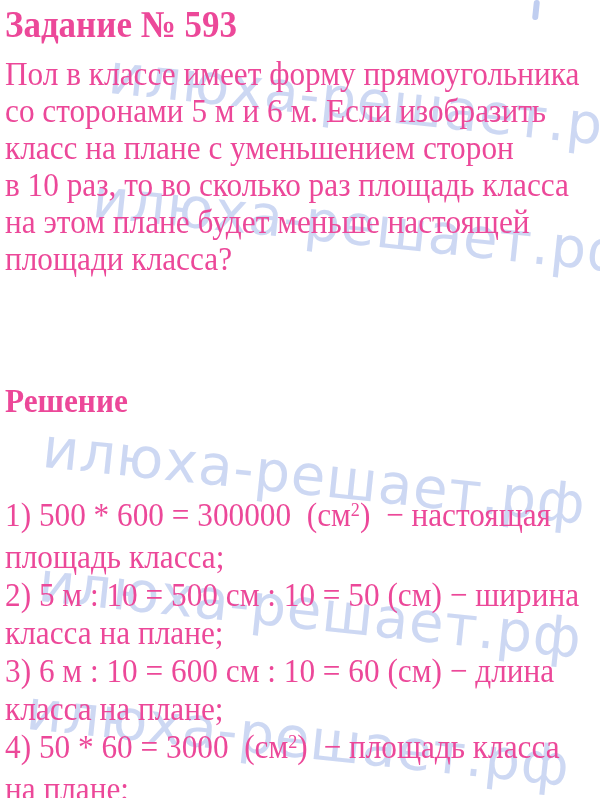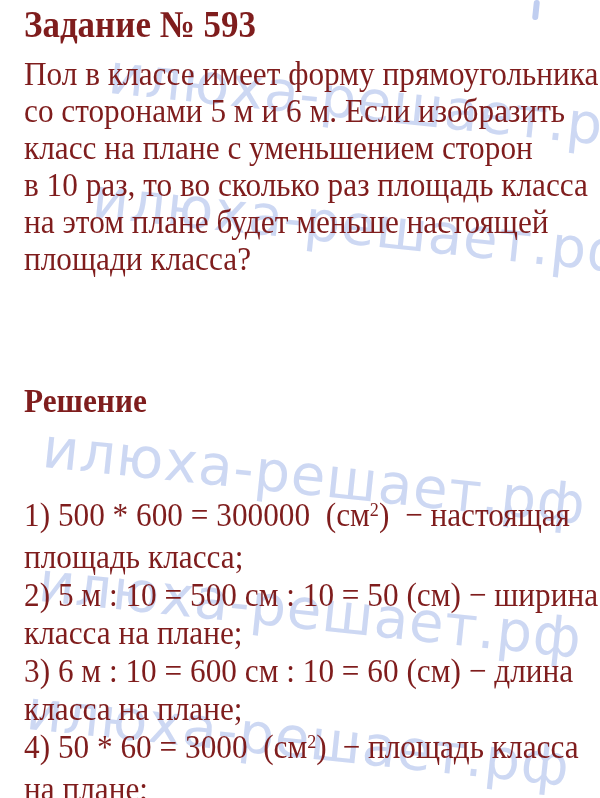--- a/index.html
+++ b/index.html
@@ -43,22 +43,21 @@
     position: absolute;
     width: 6px;
     height: 20px;
     border-radius: 3px;
     transform: rotate(6deg);
   }
   .text-layer {
     position: absolute;
     inset: 0;
     z-index: 2;
-    color: #7f1d1d;
-    margin-left: 19px;
+    color: #ec4899;
   }
   .condense {
     transform: scaleX(0.92);
     transform-origin: 0 0;
   }
   .title {
     position: absolute;
     left: 5px;
     top: 2px;
     margin: 0;

